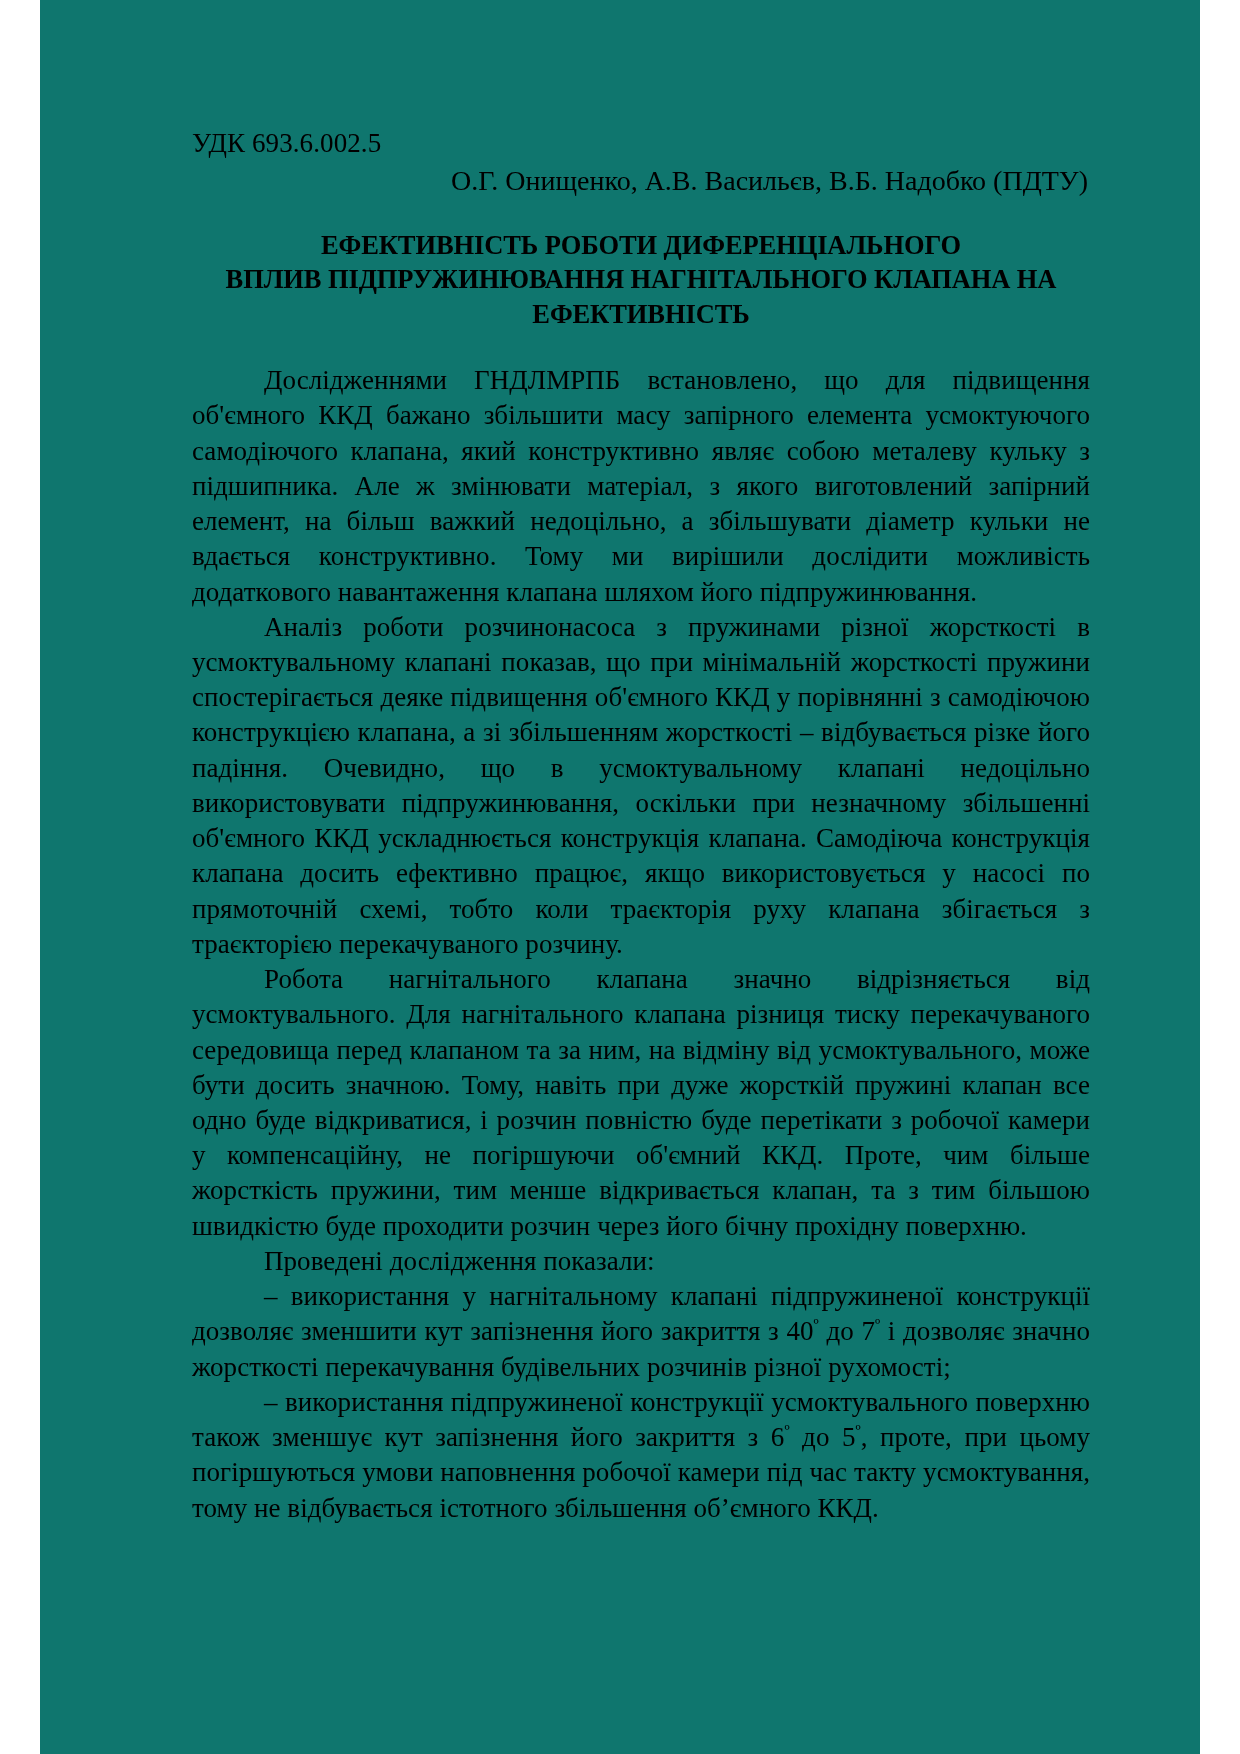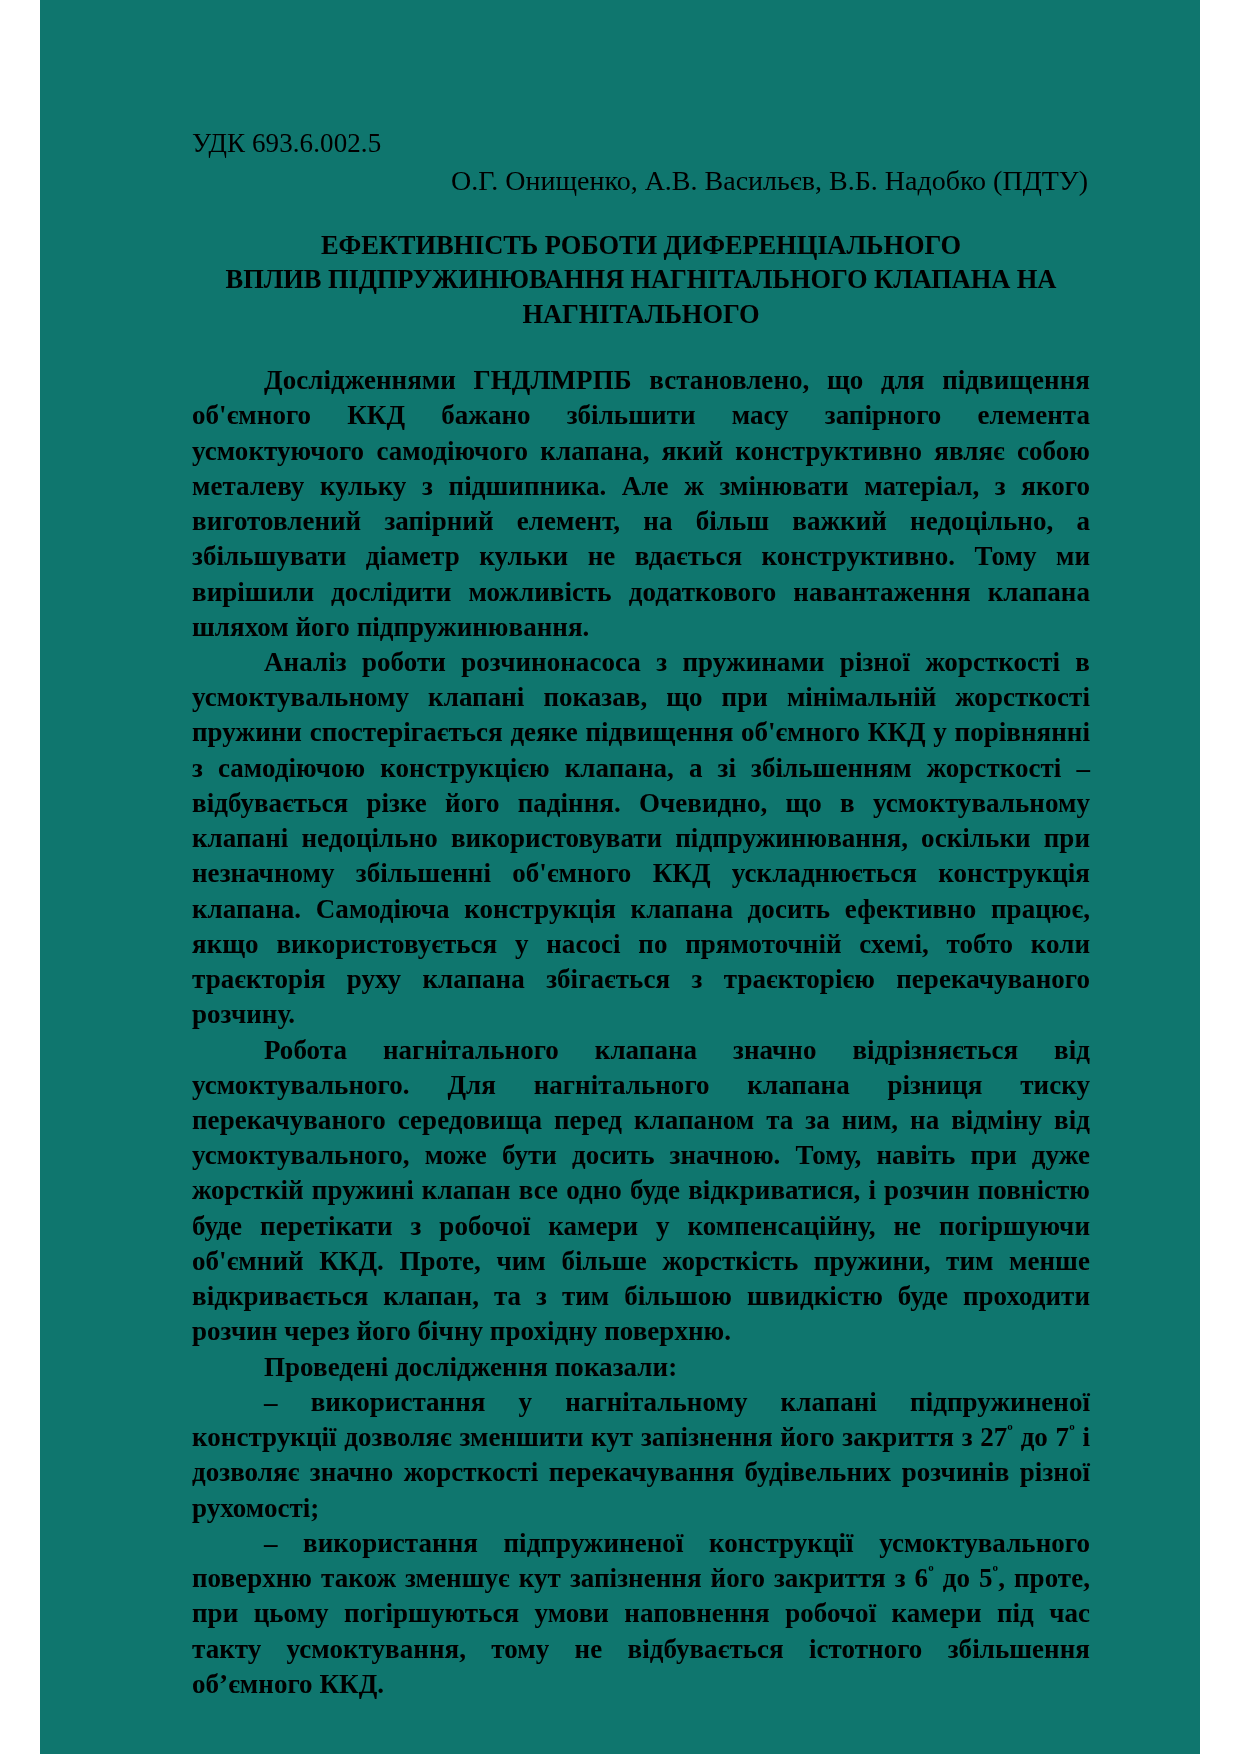--- a/index.html
+++ b/index.html
@@ -52,21 +52,20 @@
   }
   .body-par {
     font-size: 27px;
     line-height: 1.305;
     text-align: justify;
     text-align-last: left;
     text-indent: 72px;
     margin: 0;
     hyphens: none;
     letter-spacing: 0.05px;
-    font-weight: bold;
   }
   .body-par.dash {
     text-indent: 72px;
   }
   .body-par.lastjust {
     text-align-last: left;
   }
   sup.deg {
     font-size: 0.62em;
     vertical-align: super;
@@ -79,30 +78,30 @@
 <div class="page">
   <div class="content">
 
     <p class="udk">УДК 693.6.002.5</p>
 
     <p class="authors">О.Г. Онищенко, А.В. Васильєв, В.Б. Надобко (ПДТУ)</p>
 
     <h1 class="doc-title">
       <span class="tline">ЕФЕКТИВНІСТЬ РОБОТИ ДИФЕРЕНЦІАЛЬНОГО</span>
       <span class="tline">ВПЛИВ ПІДПРУЖИНЮВАННЯ НАГНІТАЛЬНОГО КЛАПАНА НА</span>
-      <span class="tline">НАГНІТАЛЬНОГО</span>
+      <span class="tline">ЕФЕКТИВНІСТЬ</span>
     </h1>
 
     <p class="body-par">Дослідженнями ГНДЛМРПБ встановлено, що для підвищення об'ємного ККД бажано збільшити масу запірного елемента усмоктуючого самодіючого клапана, який конструктивно являє собою металеву кульку з підшипника. Але ж змінювати матеріал, з якого виготовлений запірний елемент, на більш важкий недоцільно, а збільшувати діаметр кульки не вдається конструктивно. Тому ми вирішили дослідити можливість додаткового навантаження клапана шляхом його підпружинювання.</p>
     <p class="body-par">Аналіз роботи розчинонасоса з пружинами різної жорсткості в усмоктувальному клапані показав, що при мінімальній жорсткості пружини спостерігається деяке підвищення об'ємного ККД у порівнянні з самодіючою конструкцією клапана, а зі збільшенням жорсткості – відбувається різке його падіння. Очевидно, що в усмоктувальному клапані недоцільно використовувати підпружинювання, оскільки при незначному збільшенні об'ємного ККД ускладнюється конструкція клапана. Самодіюча конструкція клапана досить ефективно працює, якщо використовується у насосі по прямоточній схемі, тобто коли траєкторія руху клапана збігається з траєкторією перекачуваного розчину.</p>
     <p class="body-par">Робота нагнітального клапана значно відрізняється від усмоктувального. Для нагнітального клапана різниця тиску перекачуваного середовища перед клапаном та за ним, на відміну від усмоктувального, може бути досить значною. Тому, навіть при дуже жорсткій пружині клапан все одно буде відкриватися, і розчин повністю буде перетікати з робочої камери у компенсаційну, не погіршуючи об'ємний ККД. Проте, чим більше жорсткість пружини, тим менше відкривається клапан, та з тим більшою швидкістю буде проходити розчин через його бічну прохідну поверхню.</p>
     <p class="body-par lastjust">Проведені дослідження показали:</p>
 
     <p class="body-par dash">
-      <span>– використання у нагнітальному клапані підпружиненої конструкції дозволяє зменшити кут запізнення його закриття з </span><span>27</span><sup class="deg">º</sup><span> до </span><span>7</span><sup class="deg">º</sup><span> і дозволяє значно жорсткості перекачування будівельних розчинів різної рухомості;</span>
+      <span>– використання у нагнітальному клапані підпружиненої конструкції дозволяє зменшити кут запізнення його закриття з </span><span>40</span><sup class="deg">º</sup><span> до </span><span>7</span><sup class="deg">º</sup><span> і дозволяє значно жорсткості перекачування будівельних розчинів різної рухомості;</span>
     </p>
 
     <p class="body-par dash lastjust">
       <span>– використання підпружиненої конструкції усмоктувального поверхню також зменшує кут запізнення його закриття з </span><span>6</span><sup class="deg">º</sup><span> до </span><span>5</span><sup class="deg">º</sup><span>, проте, при цьому погіршуються умови наповнення робочої камери під час такту усмоктування, тому не відбувається істотного збільшення об’ємного ККД.</span>
     </p>
 
   </div>
 </div>
 
 </body></html>

